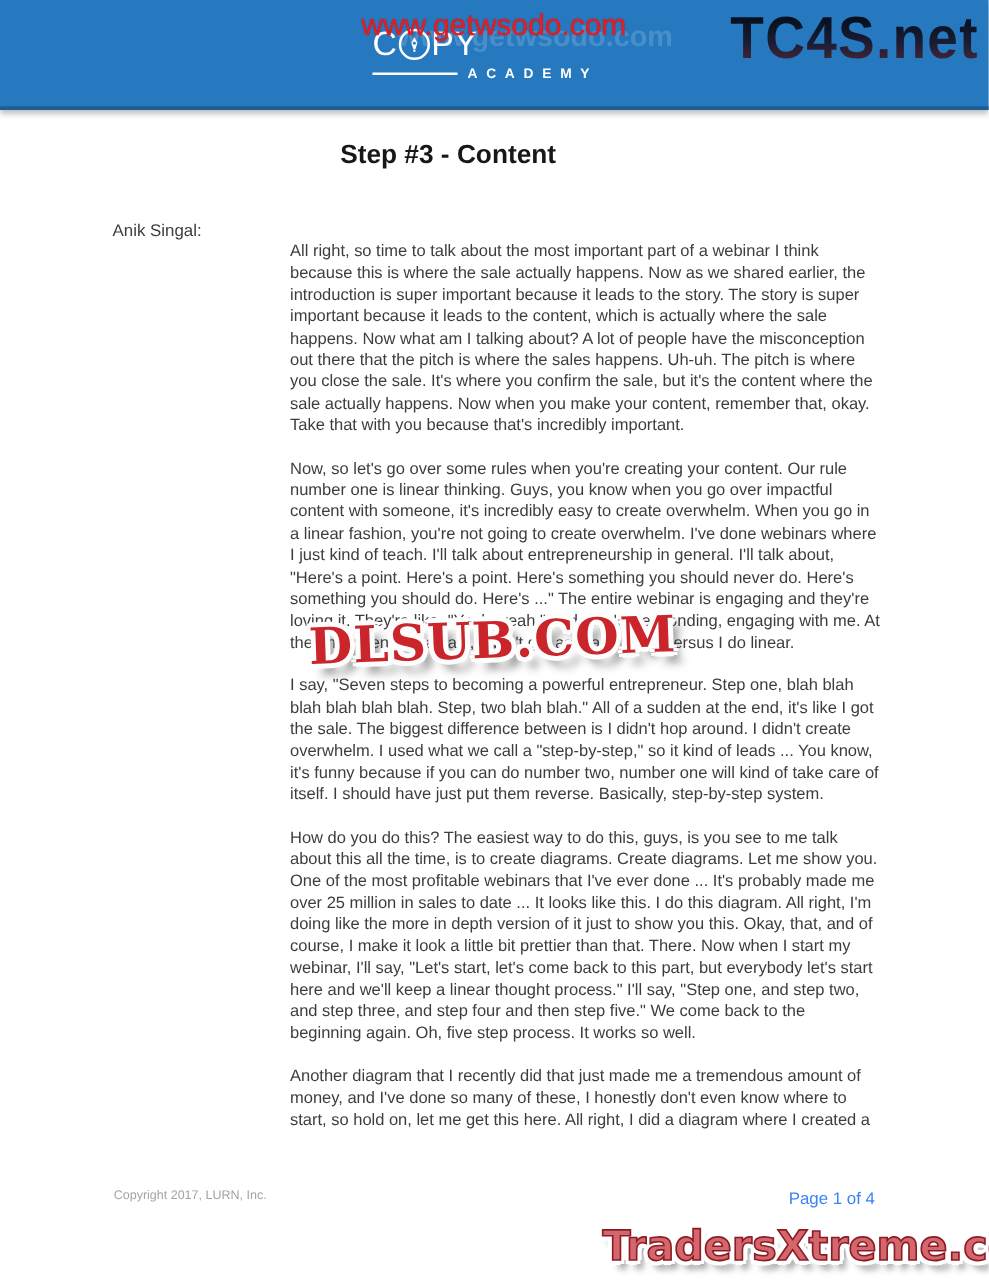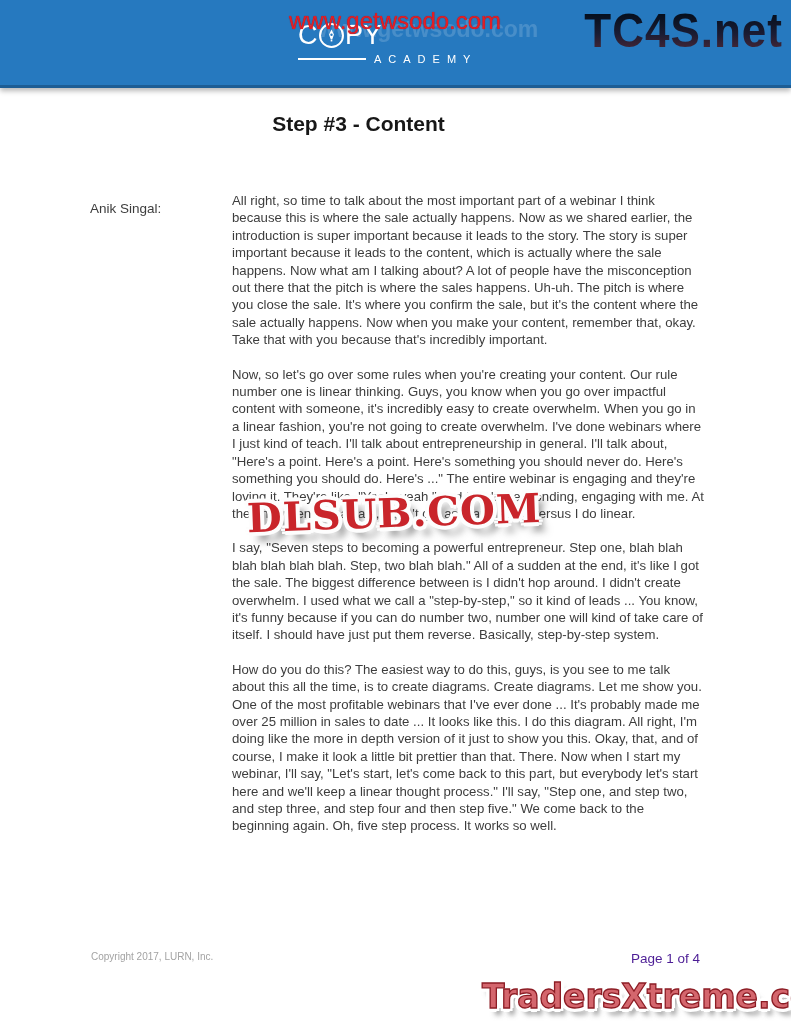--- a/index.html
+++ b/index.html
@@ -27,21 +27,21 @@
     display:inline-flex;align-items:center;justify-content:center;
     width:21px;height:21px;border:2px solid #fff;border-radius:50%;
     margin:0 1px;position:relative;top:0px;
   }
   .o-circle svg{width:13px;height:13px;display:block;}
   .academy-row{
     display:flex;align-items:center;margin-top:3px;
   }
   .academy-rule{flex:0 0 68px;height:2px;background:#fff;margin-right:8px;}
   .academy-text{
-    font-size:11px;font-weight:400;letter-spacing:7px;white-space:nowrap;
+    font-size:11px;font-weight:700;letter-spacing:7px;white-space:nowrap;
   }
   .ghost-url{
     position:absolute;top:16px;left:318px;
     font-size:23px;font-weight:700;color:rgba(255,255,255,.16);
     white-space:nowrap;
   }
   .red-url{
     position:absolute;top:7px;left:289px;
     font-size:24px;font-weight:400;color:#e31e25;
     text-shadow:0 0 1px #a50f14;white-space:nowrap;
@@ -61,35 +61,35 @@
     position:absolute;top:112px;left:0;width:717px;text-align:center;
     font-size:21px;font-weight:700;color:#171717;
   }
 
   
   .transcript{
     position:absolute;top:176px;left:90px;width:614px;
     display:grid;grid-template-columns:142px 1fr;column-gap:0;
   }
   .speaker{
-    font-size:13.5px;color:#3d3d3d;line-height:17.4px;margin-top:24px;
+    font-size:13.5px;color:#3d3d3d;line-height:17.4px;
   }
   .paras{width:472px;}
   .paras p{
     margin:16px 0 17px 0;font-size:13.2px;line-height:17.4px;color:#3d3d3d;
   }
 
   
   .footer-copyright{
     position:absolute;left:91px;top:951px;
     font-size:10px;color:#a3a3a3;
   }
   .footer-page{
     position:absolute;right:91px;top:951px;
-    font-size:13.5px;color:#4c1d95;
+    font-size:13.5px;color:#3b82f6;
   }
 
   
   .wm-dlsub{
     position:absolute;left:247px;top:489px;
     transform:rotate(-2deg);
     font-family:"DejaVu Serif",serif;font-weight:700;
     font-size:40px;letter-spacing:1px;white-space:nowrap;
     color:#c9252b;
     text-shadow:
@@ -145,20 +145,21 @@
 
 <div class="page-title">Step #3 - Content</div>
 
 <div class="transcript">
   <div class="speaker">Anik Singal:</div>
   <div class="paras">
     <p>All right, so time to talk about the most important part of a webinar I think because this is where the sale actually happens. Now as we shared earlier, the introduction is super important because it leads to the story. The story is super important because it leads to the content, which is actually where the sale happens. Now what am I talking about? A lot of people have the misconception out there that the pitch is where the sales happens. Uh-uh. The pitch is where you close the sale. It's where you confirm the sale, but it's the content where the sale actually happens. Now when you make your content, remember that, okay. Take that with you because that's incredibly important.</p>
     <p>Now, so let's go over some rules when you're creating your content. Our rule number one is linear thinking. Guys, you know when you go over impactful content with someone, it's incredibly easy to create overwhelm. When you go in a linear fashion, you're not going to create overwhelm. I've done webinars where I just kind of teach. I'll talk about entrepreneurship in general. I'll talk about, "Here's a point. Here's a point. Here's something you should never do. Here's something you should do. Here's ..." The entire webinar is engaging and they're loving it. They're like, "Yeah, yeah," and they're responding, engaging with me. At the end when I do a sale, I don't get as many sales versus I do linear.</p>
     <p>I say, "Seven steps to becoming a powerful entrepreneur. Step one, blah blah blah blah blah blah. Step, two blah blah." All of a sudden at the end, it's like I got the sale. The biggest difference between is I didn't hop around. I didn't create overwhelm. I used what we call a "step-by-step," so it kind of leads ... You know, it's funny because if you can do number two, number one will kind of take care of itself. I should have just put them reverse. Basically, step-by-step system.</p>
     <p>How do you do this? The easiest way to do this, guys, is you see to me talk about this all the time, is to create diagrams. Create diagrams. Let me show you. One of the most profitable webinars that I've ever done ... It's probably made me over 25 million in sales to date ... It looks like this. I do this diagram. All right, I'm doing like the more in depth version of it just to show you this. Okay, that, and of course, I make it look a little bit prettier than that. There. Now when I start my webinar, I'll say, "Let's start, let's come back to this part, but everybody let's start here and we'll keep a linear thought process." I'll say, "Step one, and step two, and step three, and step four and then step five." We come back to the beginning again. Oh, five step process. It works so well.</p>
+    <p>Another diagram that I recently did that just made me a tremendous amount of money, and I've done so many of these, I honestly don't even know where to start, so hold on, let me get this here. All right, I did a diagram where I created a</p>
   </div>
 </div>
 
 <div class="wm-dlsub">DLSUB.COM</div>
 
 <div class="footer-copyright">Copyright 2017, LURN, Inc.</div>
 <div class="footer-page">Page 1 of 4</div>
 
 <div class="wm-traders">TradersXtreme.com</div>
 

